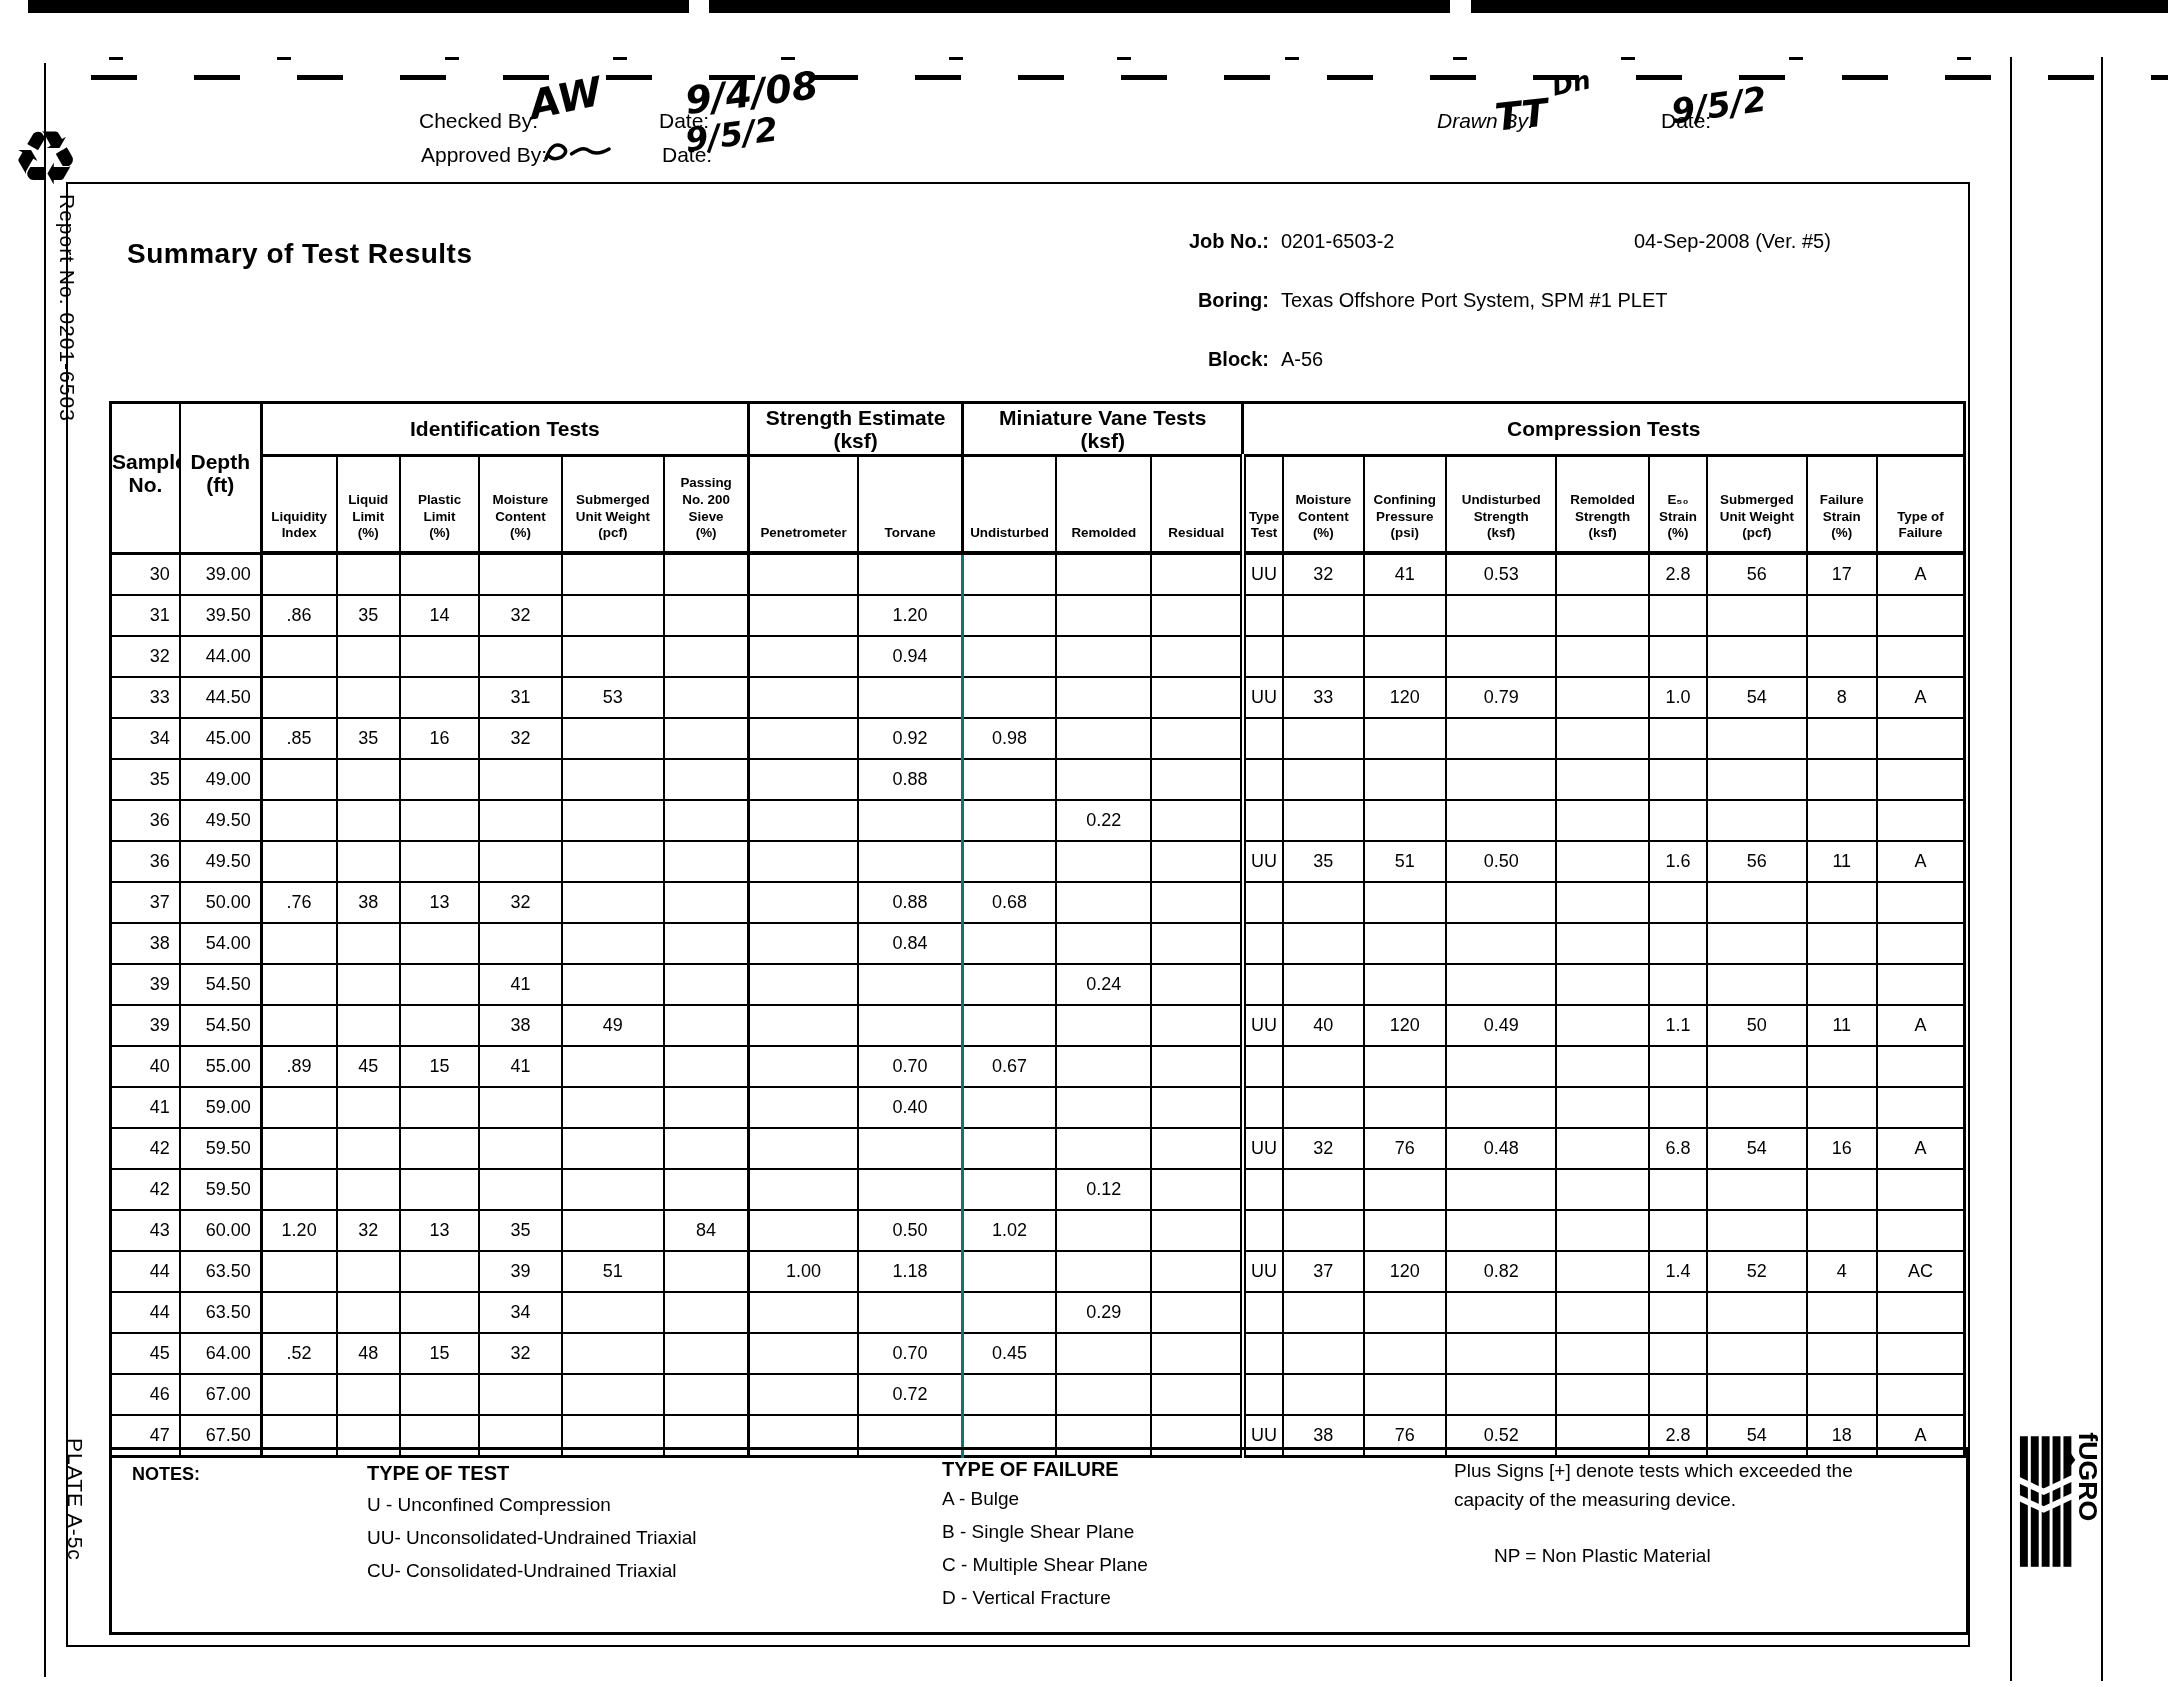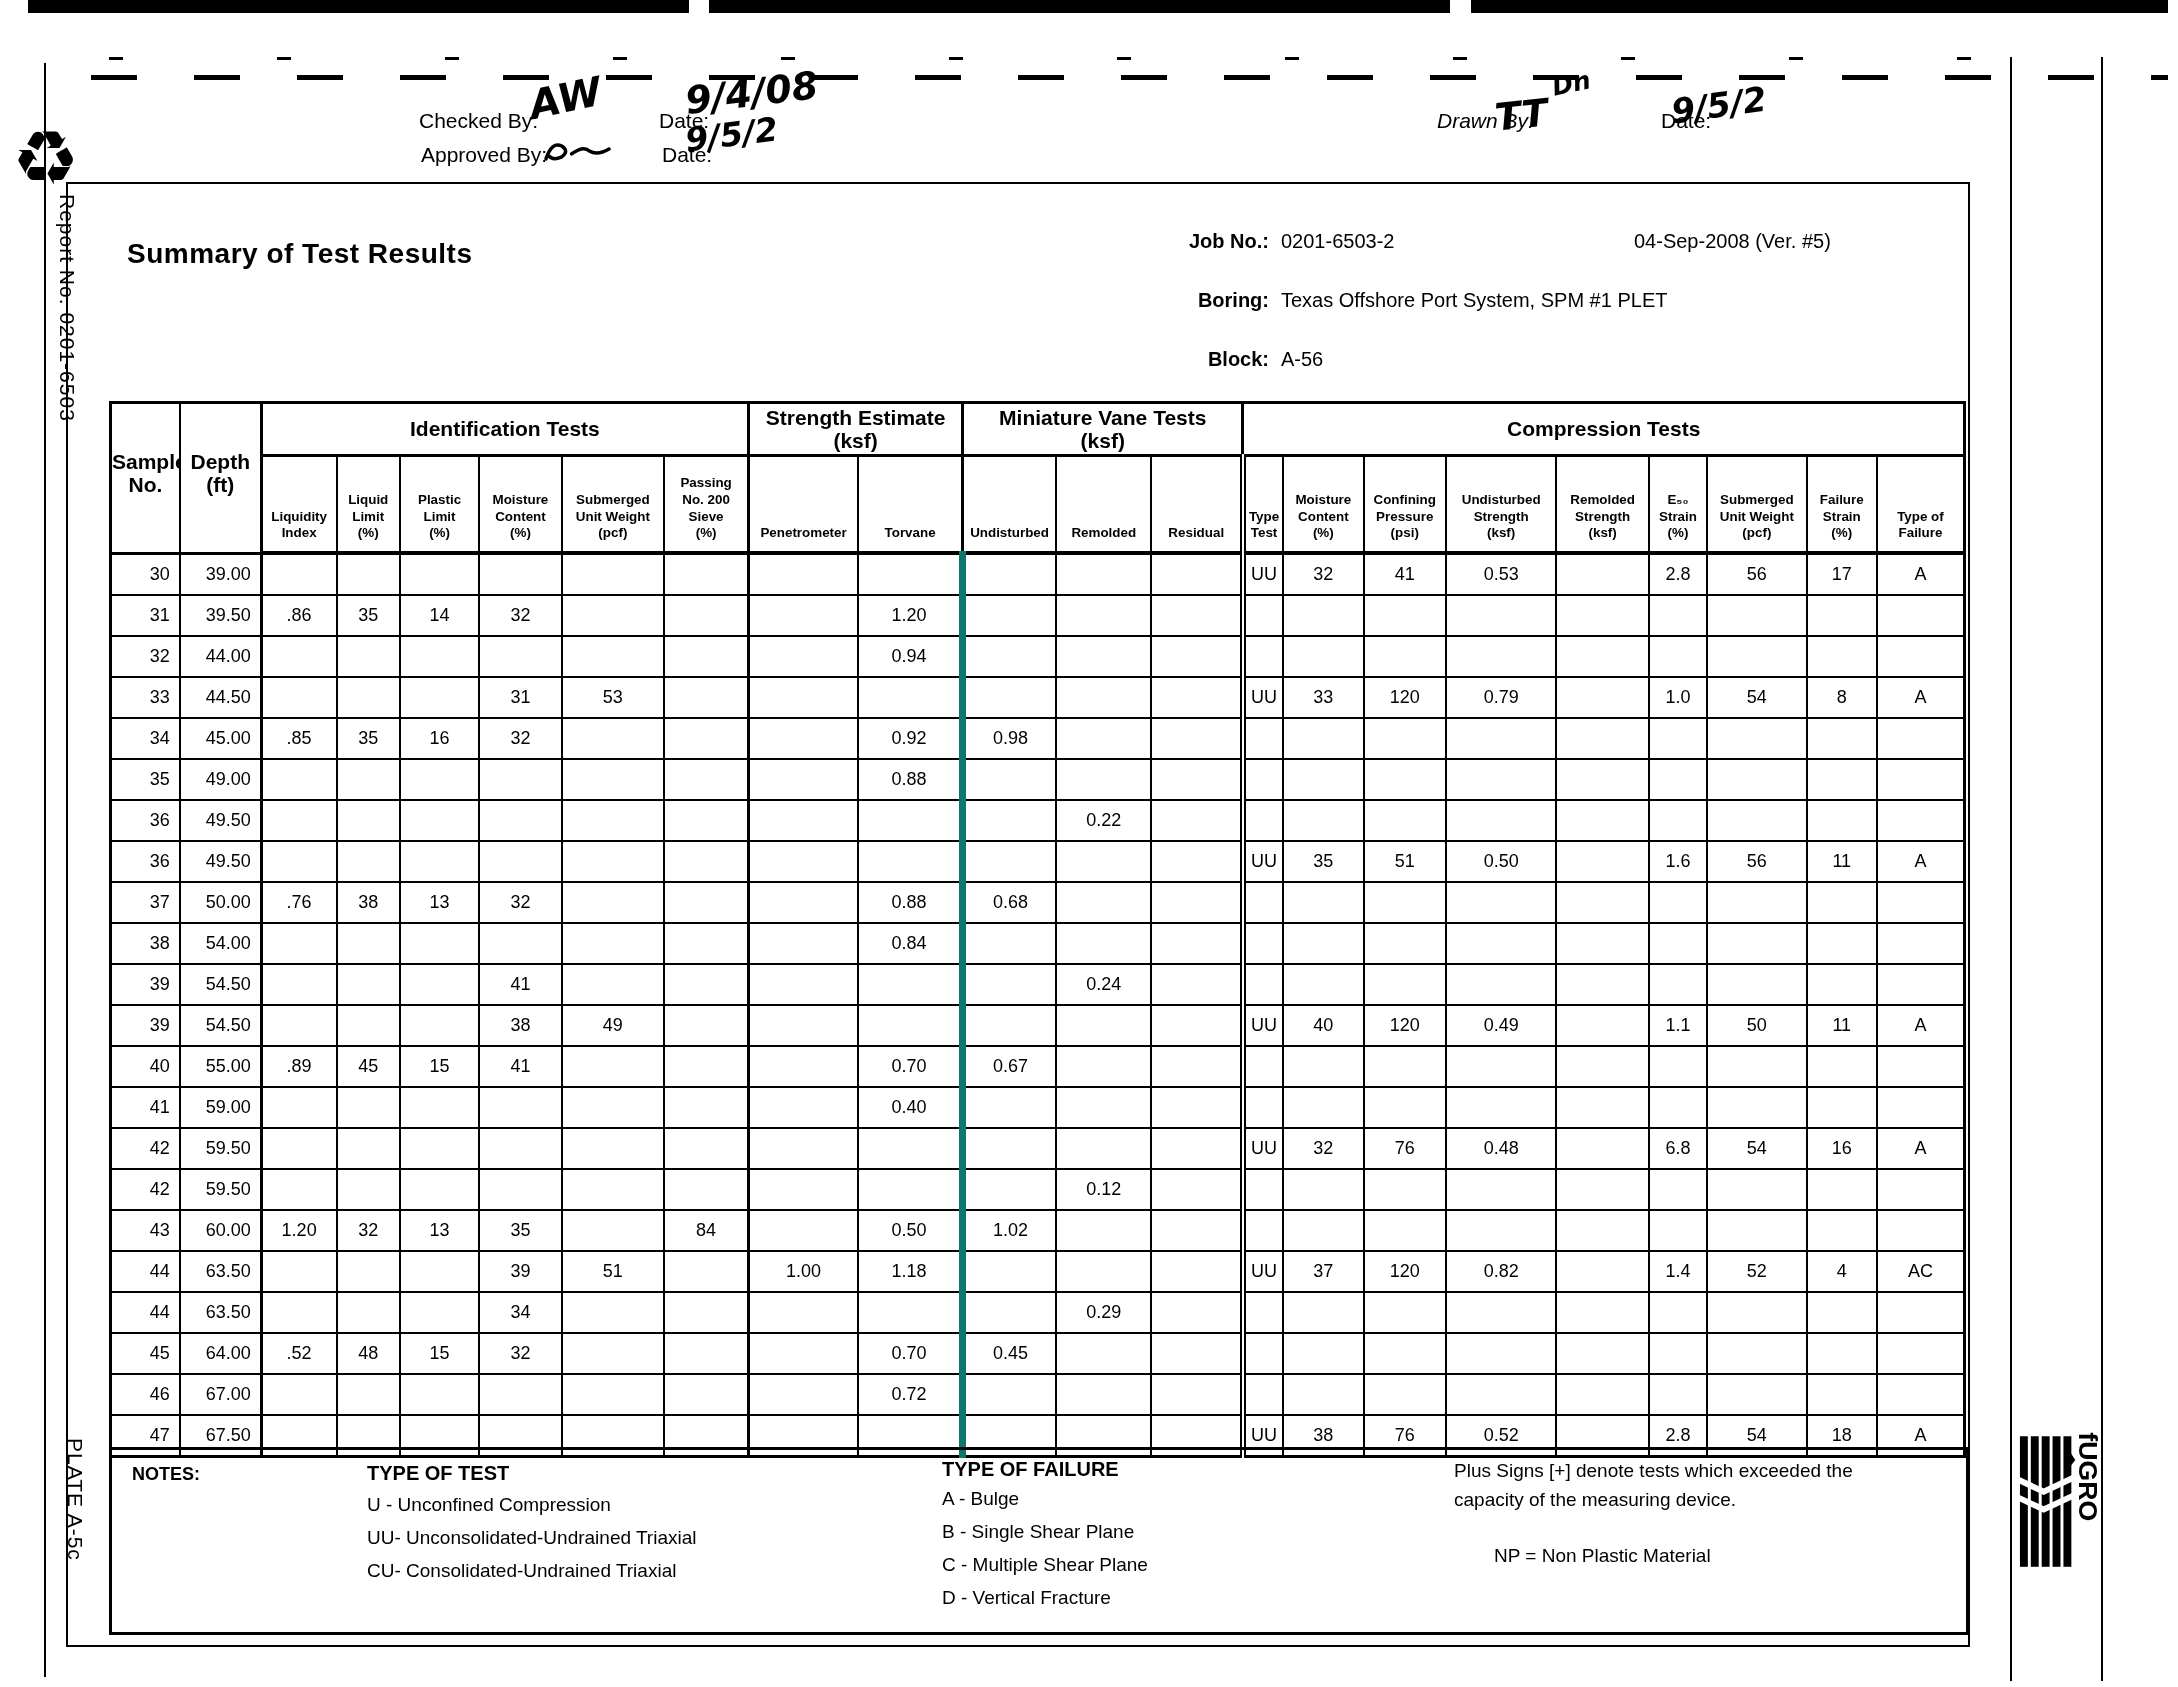--- a/index.html
+++ b/index.html
@@ -30,21 +30,21 @@
   #results tr.sub th{height:85px;font-size:13.4px;font-weight:bold;vertical-align:bottom;
                      padding:0 2px 9px 2px;line-height:1.25;white-space:pre-line;border-bottom:4px solid #000;}
   #results tr.sub th:nth-child(7){border-left:3px solid #000;}
   #results tr.sub th:nth-child(9){border-left:3px solid #000;}
   #results tr.sub th:nth-child(11){border-right:6px double #000;}
   #results tr.sub th:nth-child(12){border-left:3px solid #000;}
   #results tbody td{height:39px;line-height:39px;font-size:18px;text-align:center;white-space:nowrap;}
   #results tbody td:nth-child(1),#results tbody td:nth-child(2){text-align:right;padding-right:9px;}
   #results tbody td:nth-child(3){border-left:3px solid #000;}
   #results tbody td:nth-child(9){border-left:3px solid #000;}
-  #results tbody td:nth-child(11){border-left:7px solid #0f766e;}
+  #results tbody td:nth-child(11){border-left:3px solid #0f766e;}
   #results tbody td:nth-child(13){border-right:6px double #000;}
   #results tbody td:nth-child(14){border-left:3px solid #f9a8d4;}
 
   .notesbox{border:3px solid #000;}
   .ntitle{font-size:20px;font-weight:bold;white-space:nowrap;}
   .ntext{font-size:19px;white-space:pre-line;line-height:1.55;}
   .nitem{font-size:19px;white-space:nowrap;margin-bottom:11px;}
 </style>
 </head>
 <body>

